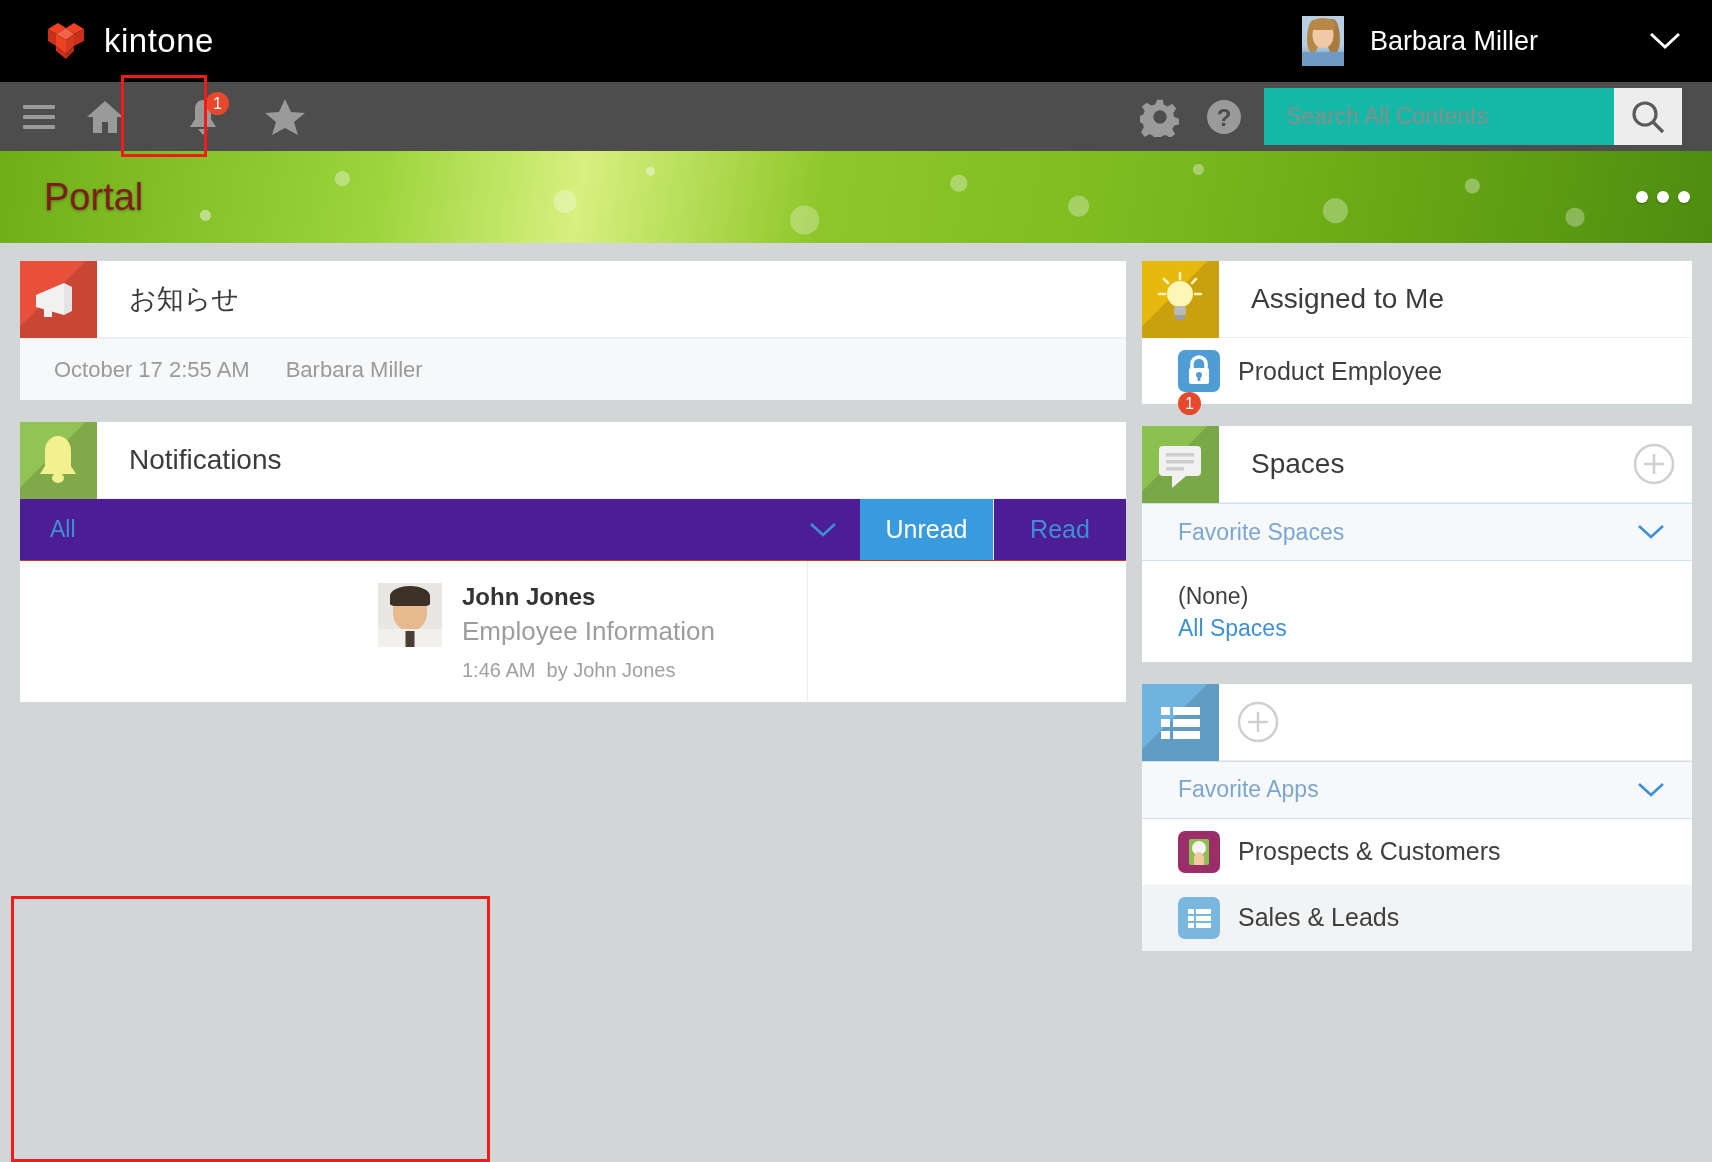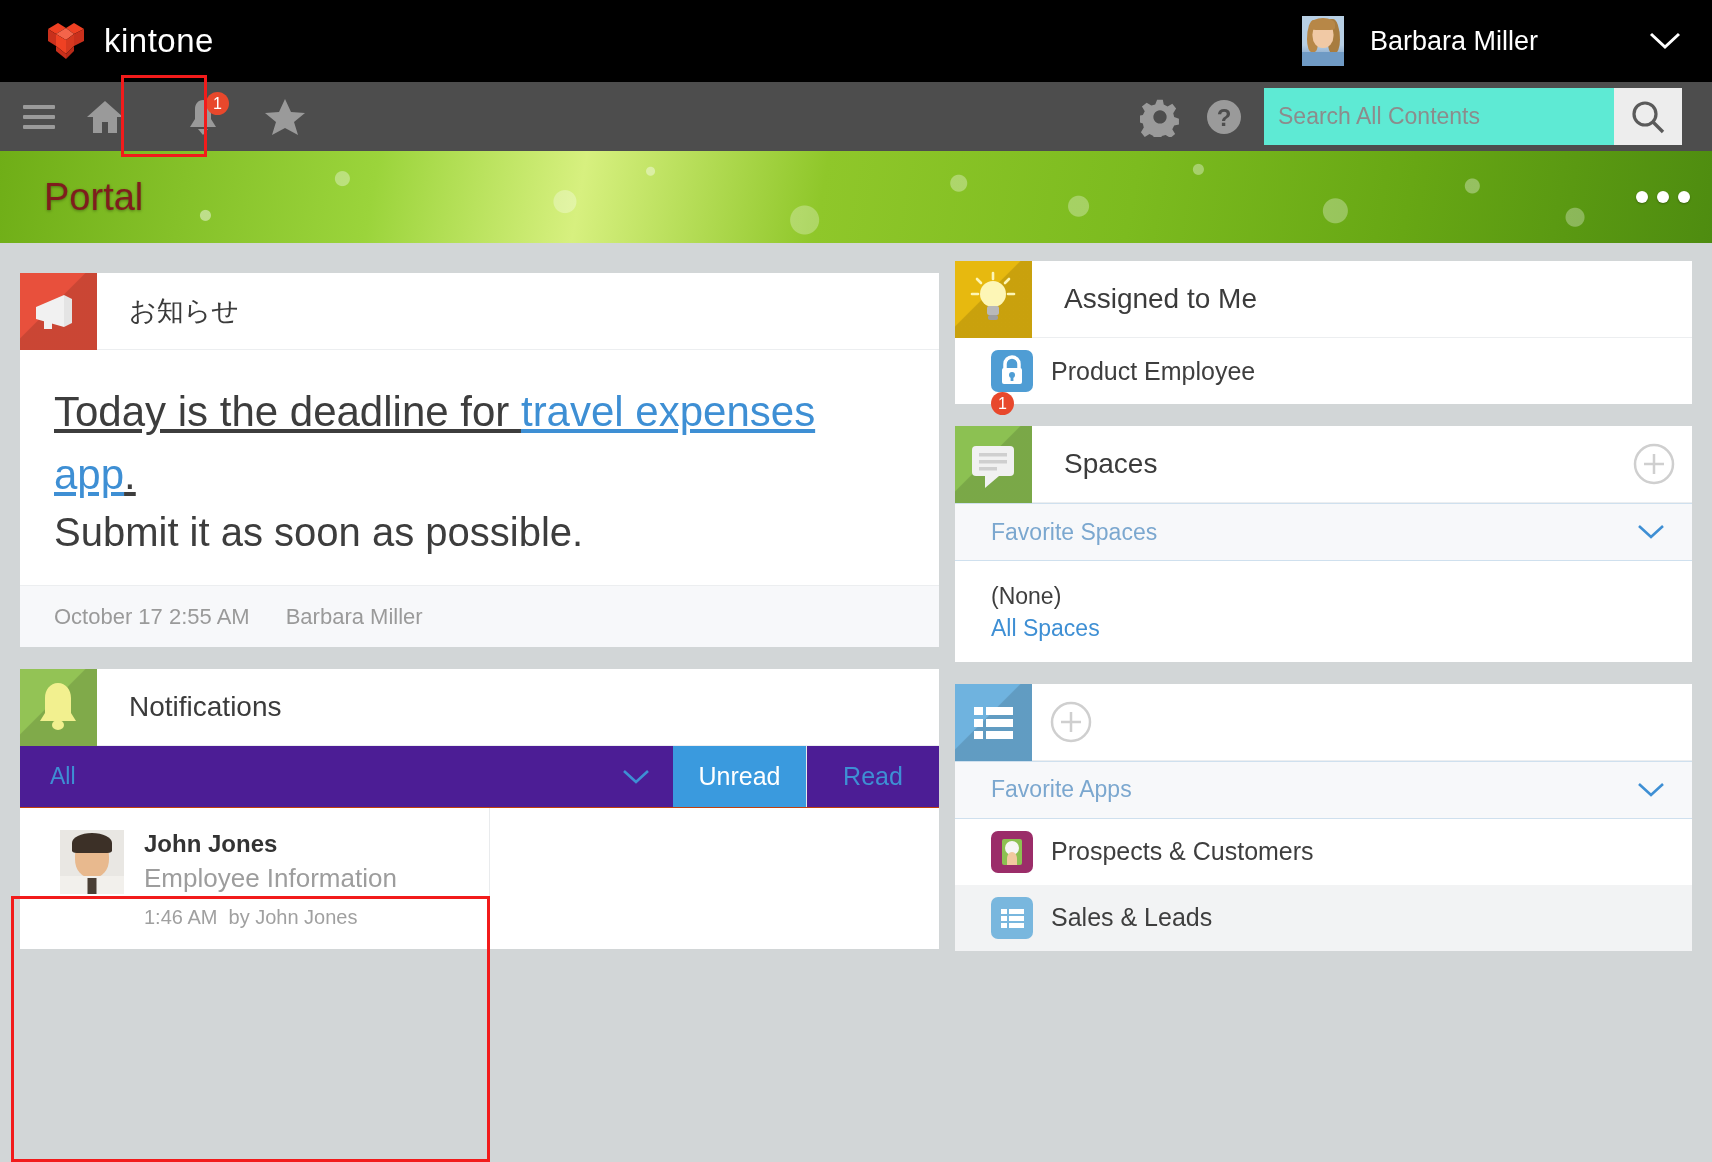--- a/index.html
+++ b/index.html
@@ -113,23 +113,23 @@
     width: 64px; height: 69px;
     display: flex; align-items: center; justify-content: center;
   }
   .search-wrap {
     display: flex; align-items: center; height: 57px;
     margin-left: 8px; margin-right: 30px;
   }
   .search-input {
     width: 350px; height: 57px;
     border: none; outline: none;
-    background: #5eead4;
+    background: #14b8a6;
     font-size: 23px; color: #333;
-    padding: 0 14px;
+    padding: 0 22px;
     font-family: "Liberation Sans", sans-serif;
   }
   .search-input::placeholder { color: #8c8c8c; }
   .search-go {
     width: 68px; height: 57px; background: #ededed;
     display: flex; align-items: center; justify-content: center;
   }
 
   
   .banner {
@@ -173,21 +173,21 @@
 
   
   .content {
     display: flex;
     background: #d2d6d7;
     padding: 18px 20px 0 20px;
     height: calc(1162px - 82px - 69px - 92px);
     gap: 16px;
     align-items: flex-start;
   }
-  .col-left { width: 919px; flex: none; margin-top: 12px; }
+  .col-left { width: 1106px; flex: none; }
   .col-right { flex: 1; }
 
   .portlet { background: #ffffff; margin-bottom: 22px; }
   .portlet-head {
     display: flex; align-items: stretch;
     border-bottom: 1px solid #eceef0;
     height: 77px;
   }
   .portlet-icon {
     width: 77px; height: 77px;
@@ -254,21 +254,21 @@
   .seg-btn {
     width: 133px;
     display: flex; align-items: center; justify-content: center;
     font-size: 25px;
     background: transparent; color: #3e8fd4;
     border-left: 1px solid #e6e8ea;
   }
   .seg-btn.active {
     background: #3a9ade; color: #ffffff; border-left: none;
   }
-  .notif-list { display: flex; }
+  .notif-list { display: flex; justify-content: center; }
   .notif-item {
     display: flex; padding: 22px 24px 20px 40px;
     width: 470px;
     border-right: 1px solid #e9ebed;
   }
   .notif-avatar {
     width: 64px; height: 64px; flex: none; margin-right: 20px;
     background: #cfcfcf; position: relative; overflow: hidden;
   }
   .notif-avatar .bg { position: absolute; inset: 0; background: #e9e7e3; }
@@ -436,26 +436,20 @@
       <div class="portlet-head">
         <div class="portlet-icon" style="background:#e8503c">
           <div class="tile-shadow"></div>
           <svg width="77" height="77" viewBox="0 0 77 77" style="position:absolute;inset:0">
             <polygon points="16,34 44,22 44,54 16,46" fill="#f1f1f1"></polygon>
             <polygon points="44,22 52,26 52,50 44,54" fill="#e4e4e4"></polygon>
             <path d="M24 46 L24 56 L32 56 L32 49 Z" fill="#f1f1f1"></path>
           </svg>
         </div>
         <div class="portlet-title jp">お知らせ</div>
-      </div>
-      <div class="ann-body">
-        <div class="ann-head-line">
-          <span class="u">Today is the deadline for </span><a href="#">travel expenses app</a><span class="u">.</span>
-        </div>
-        <div class="ann-sub">Submit it as soon as possible.</div>
       </div>
       <div class="ann-foot">
         <span>October 17 2:55 AM</span>
         <span>Barbara Miller</span>
       </div>
     </div>
 
     <div class="portlet">
       <div class="portlet-head">
         <div class="portlet-icon" style="background:#93c355">

